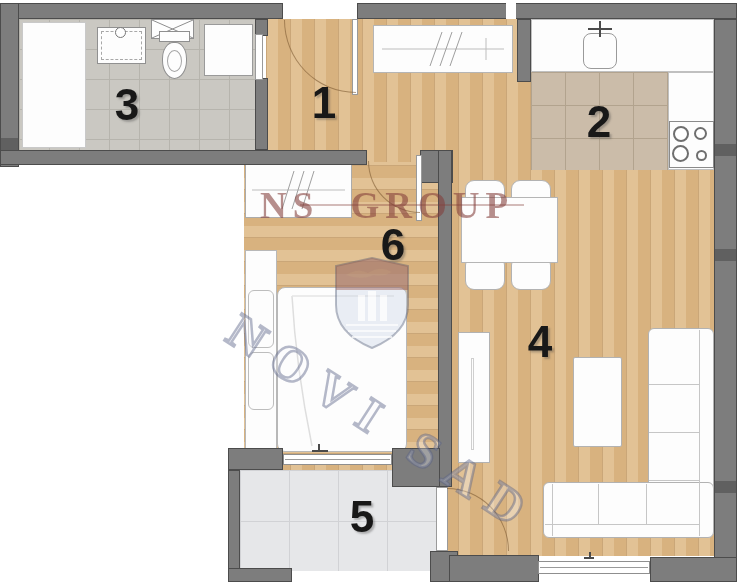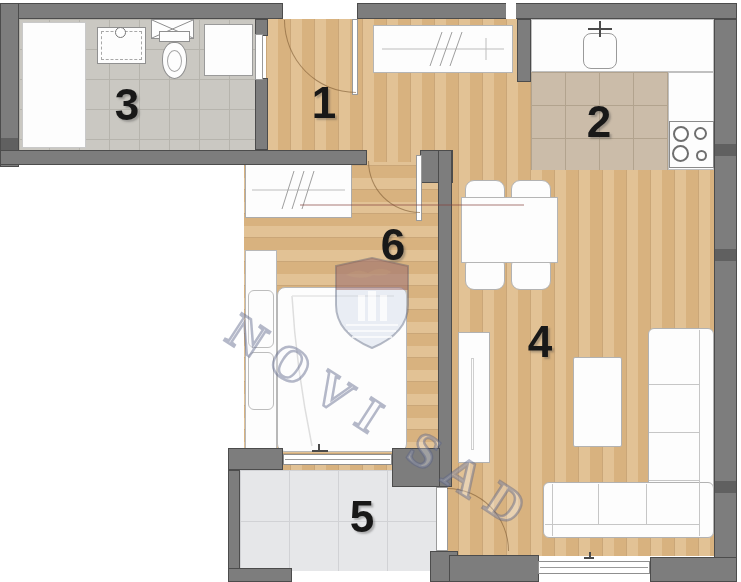--- a/index.html
+++ b/index.html
@@ -183,20 +183,21 @@
   <div class="mark" style="left:584px;top:557px;width:10px;height:2px;"></div>
   <div class="mark" style="left:589px;top:552px;width:2px;height:7px;"></div>
 
   <div class="roomLabel" style="left:324px;top:103px;">1</div>
   <div class="roomLabel" style="left:599px;top:122px;">2</div>
   <div class="roomLabel" style="left:127px;top:105px;">3</div>
   <div class="roomLabel" style="left:540px;top:342px;">4</div>
   <div class="roomLabel" style="left:362px;top:517px;">5</div>
   <div class="roomLabel" style="left:393px;top:245px;">6</div>
 
+  <div class="wm wmBrand1">NS GROUP</div>
   <div class="wmLine"></div>
   <svg class="abs" style="left:334px;top:257px;opacity:.7;" width="76" height="92" viewBox="0 0 76 92">
     <path d="M38 1 L74 9 L74 48 Q74 76 38 91 Q2 76 2 48 L2 9 Z" fill="rgba(200,212,228,.55)" stroke="rgba(70,80,110,.55)" stroke-width="2"></path>
     <path d="M38 1 L74 9 L74 33 L2 33 L2 9 Z" fill="rgba(138,74,66,.6)"></path>
     <path d="M12 18 Q24 10 34 16 Q46 8 58 15 Q50 20 40 18 Q28 24 12 18 Z" fill="rgba(180,140,120,.5)"></path>
     <rect x="24" y="38" width="7" height="26" fill="#ffffff" opacity=".8"></rect>
     <rect x="34" y="34" width="8" height="30" fill="#ffffff" opacity=".8"></rect>
     <rect x="46" y="38" width="7" height="26" fill="#ffffff" opacity=".8"></rect>
     <line x1="12" y1="68" x2="64" y2="68" stroke="#ffffff" stroke-width="2" opacity=".7"></line>
     <line x1="14" y1="74" x2="62" y2="74" stroke="#ffffff" stroke-width="2" opacity=".7"></line>

